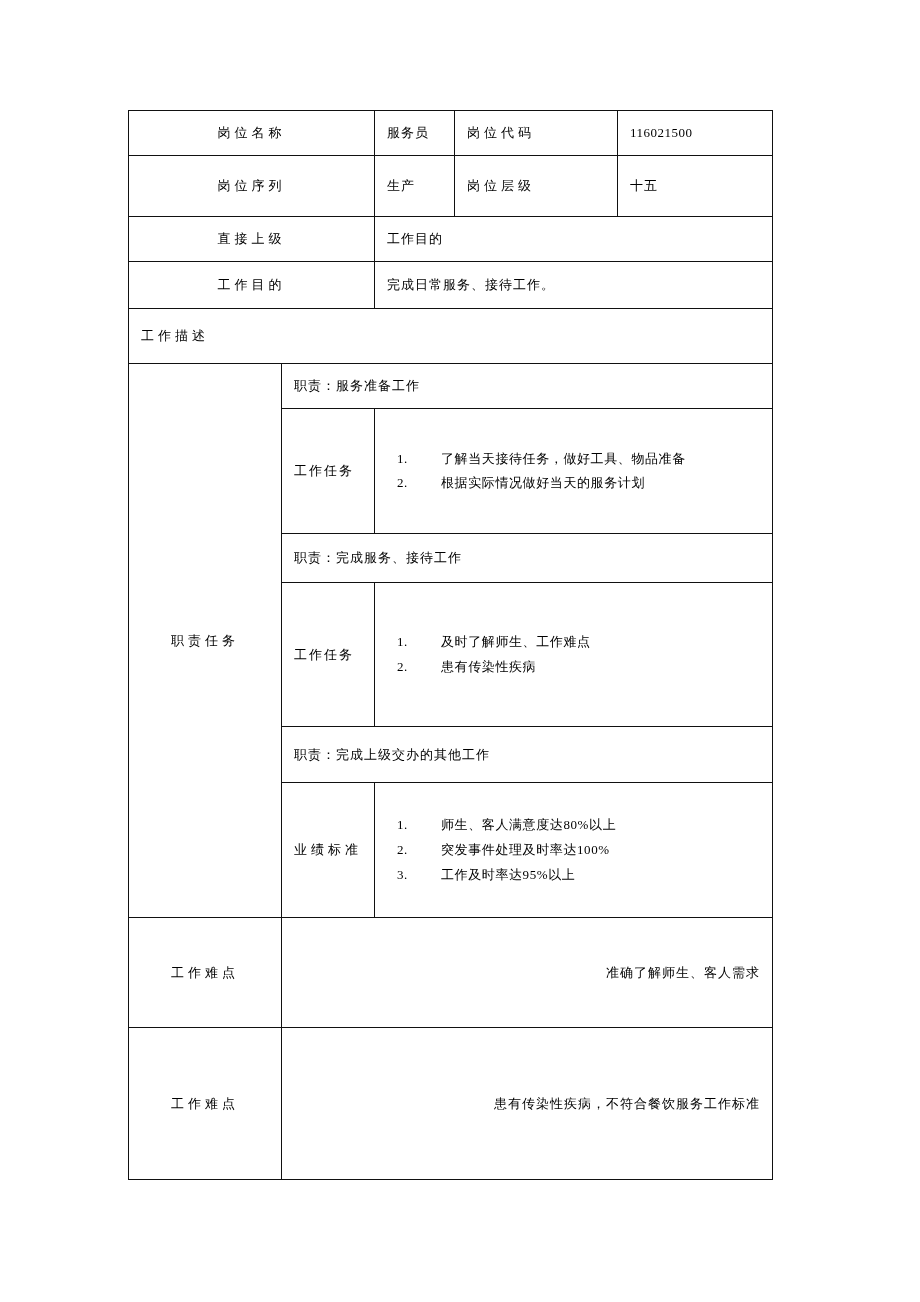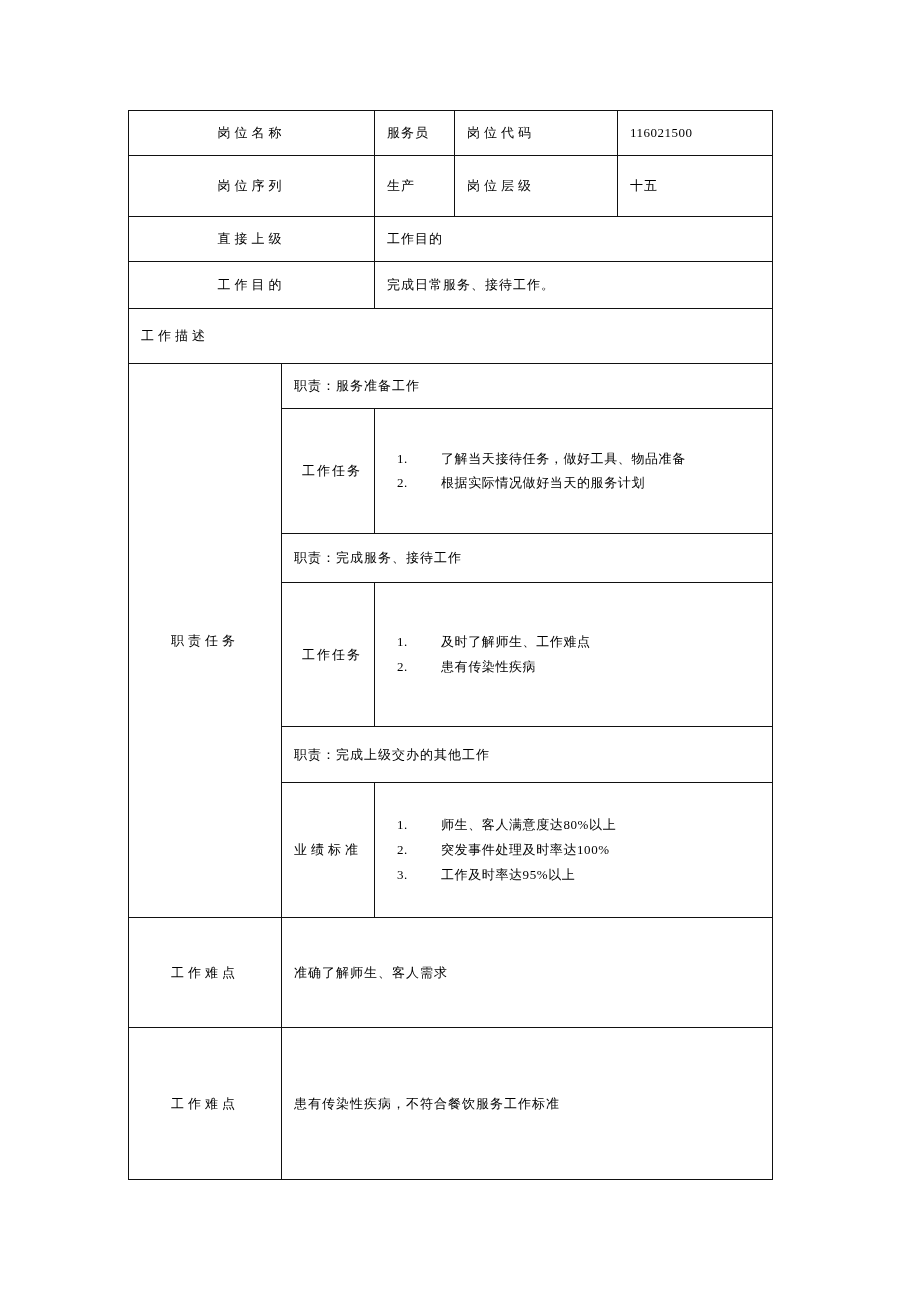--- a/index.html
+++ b/index.html
@@ -88,21 +88,21 @@
   
   .duty-head {
     text-align: left;
     font-size: 13px;
     letter-spacing: 1px;
     padding: 10px 0 10px 14px;
   }
 
   
   .task-label {
-    text-align: right;
+    text-align: left;
     font-size: 14px;
     letter-spacing: 2px;
     padding: 6px 2px;
   }
 
   
   ol.numlist {
     margin: 0;
     padding: 0 0 0 10px;
     list-style: none;
@@ -121,21 +121,21 @@
     top: 0;
     width: 22px;
     text-align: left;
   }
 
   .pad-cell { padding: 12px 0 12px 14px; }
   .single-line {
     font-size: 12.5px;
     letter-spacing: 1px;
     padding-left: 14px;
-    text-align: left;
+    text-align: right;
   }
 </style>
 </head>
 <body>
 
 <div class="page">
 
   <table class="jd-table">
     <colgroup>
       <col style="width:153px">

